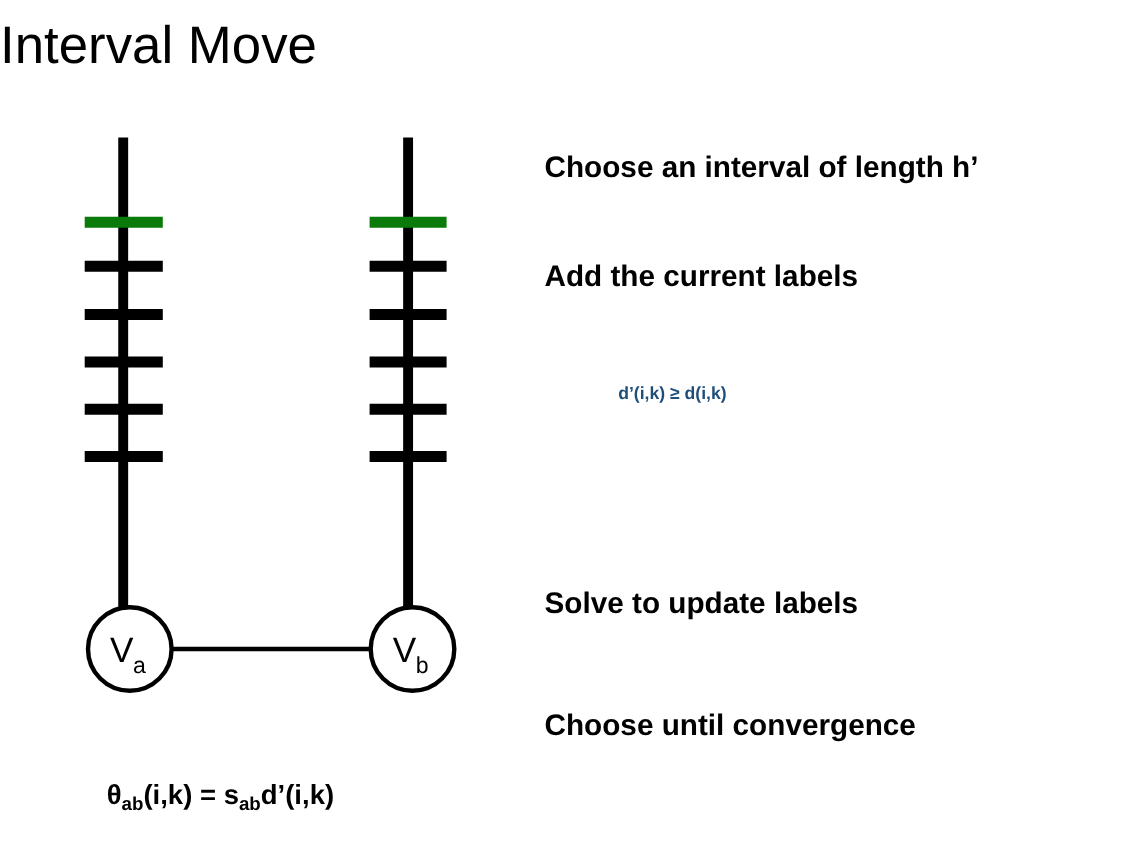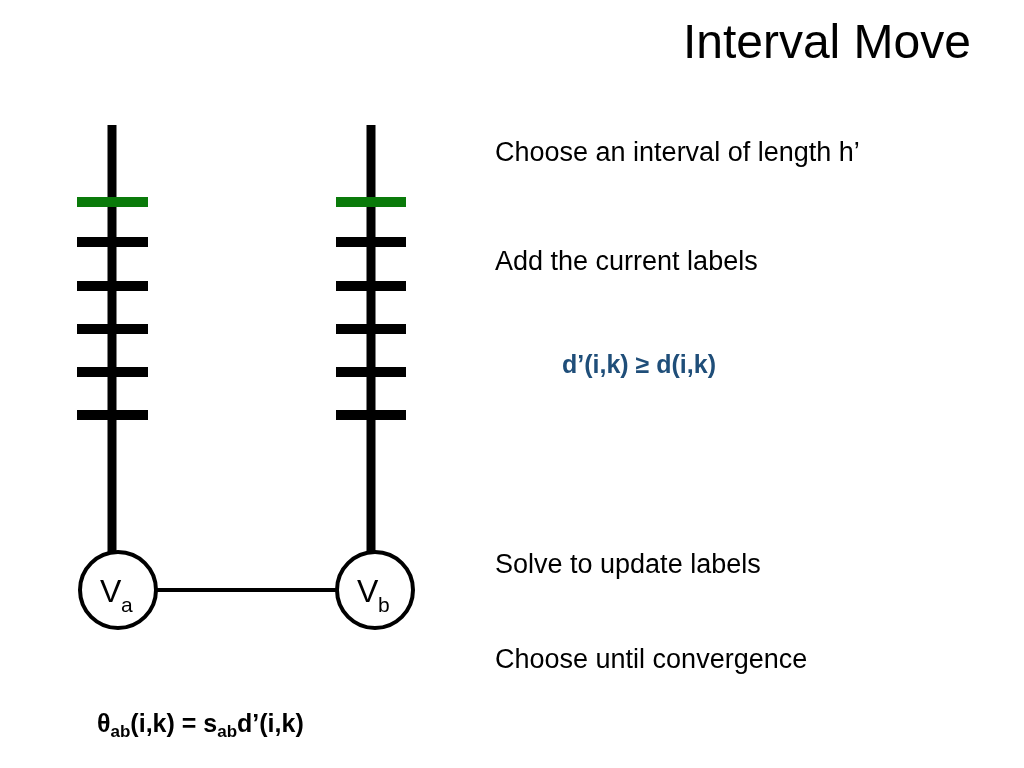--- a/index.html
+++ b/index.html
@@ -23,60 +23,59 @@
     height: 768px;
     background: #ffffff;
   }
 
   
   #slide-title {
     position: absolute;
     left: 0;
     top: 14px;
     width: 951px;
-    text-align: right;
+    text-align: left;
     font-size: 48px;
     font-weight: 400;
     line-height: 1.15;
     letter-spacing: 0px;
     color: #000000;
     white-space: nowrap;
-    margin-left: 20px;
   }
 
   
   #diagram {
     position: absolute;
     left: 0;
     top: 0;
     width: 470px;
     height: 768px;
   }
   #diagram svg {
     display: block;
   }
 
   
   .bullet {
     position: absolute;
     left: 495px;
     font-size: 27px;
-    font-weight: 400;
+    font-weight: 700;
     color: #000000;
     white-space: nowrap;
     line-height: 1.2;
   }
   #bullet-choose   { top: 136px; }
-  #bullet-add      { top: 245px; }
-  #bullet-solve    { top: 548px; }
+  #bullet-add      { top: 235px; }
+  #bullet-solve    { top: 532px; }
   #bullet-repeat   { top: 643px; }
 
   .formula-blue {
     position: absolute;
-    font-size: 25px;
+    font-size: 16px;
     font-weight: bold;
     color: #1F4E79;
     white-space: nowrap;
     line-height: 1.2;
   }
   #formula-ineq { left: 562px; top: 349px; }
   #formula-sub  { left: 545px; top: 427px; }
 
   
   #bottom-formula {

